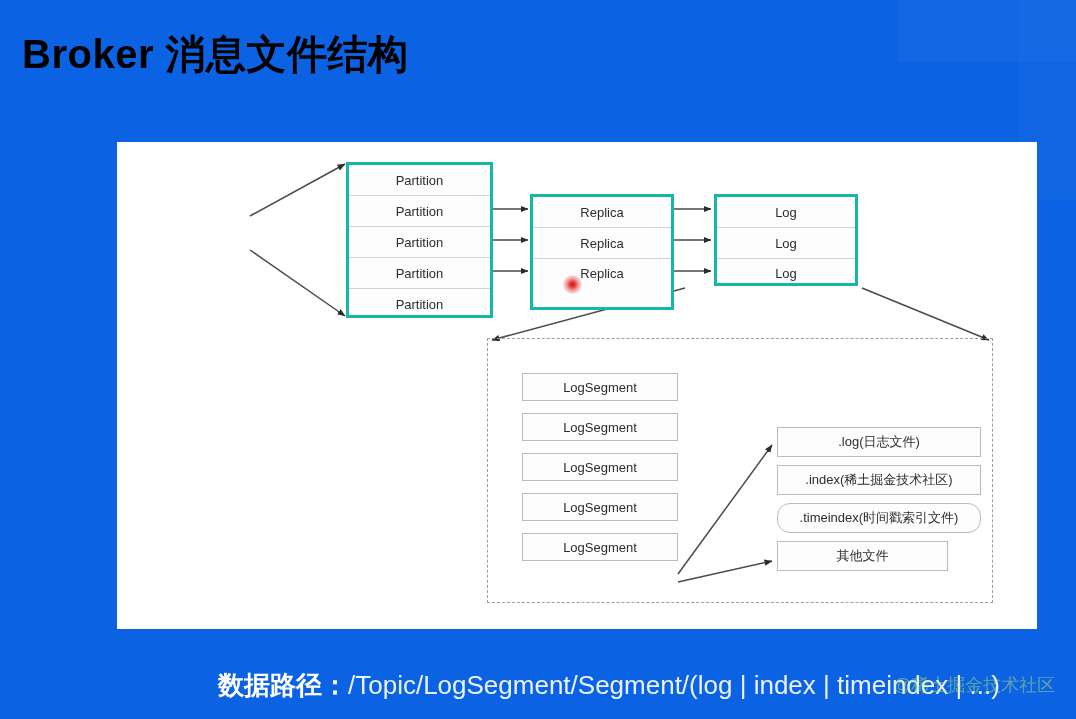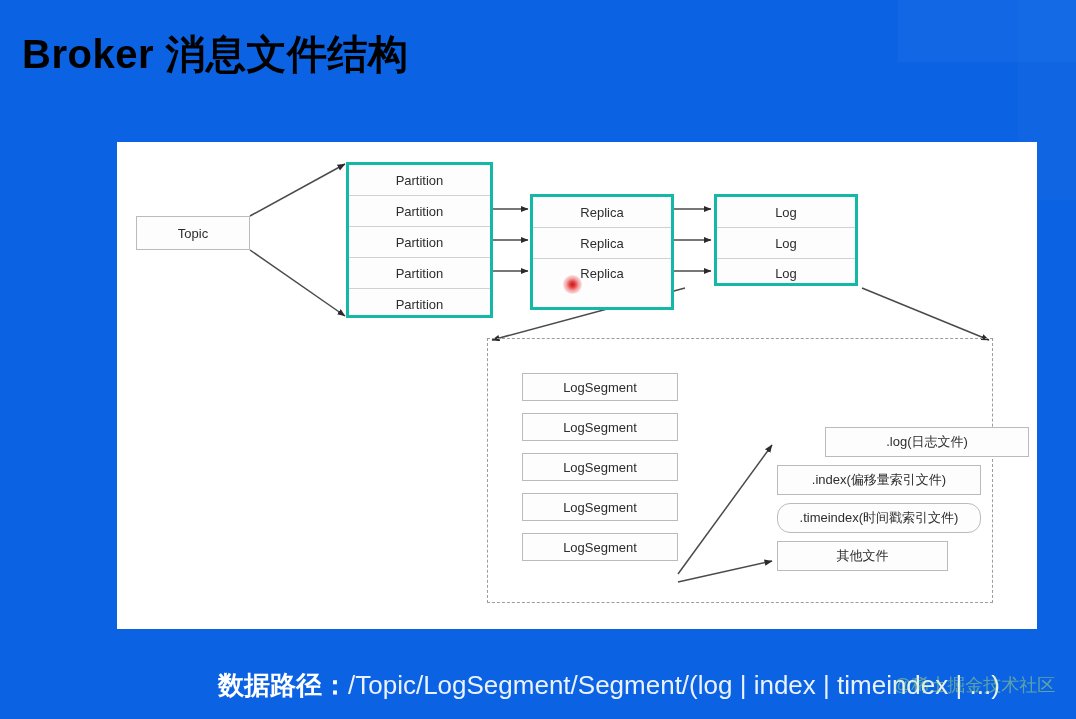--- a/index.html
+++ b/index.html
@@ -124,23 +124,20 @@
 
         <path d="M568,146 L375,198"></path>
         <path d="M745,146 L872,198"></path>
 
         <path d="M561,432 L655,303"></path>
 
         <path d="M561,440 L655,419"></path>
       </g>
     </svg>
 
-    <div class="box" style="left:19px;top:74px;width:114px;height:34px;">
-      <span>Topic</span>
-    </div>
 
     <div class="stack" style="left:229px;top:20px;width:147px;height:156px;">
       <div class="row" style="height:31px;">Partition</div>
       <div class="row" style="height:31px;">Partition</div>
       <div class="row" style="height:31px;">Partition</div>
       <div class="row" style="height:31px;">Partition</div>
       <div class="row" style="height:30px;">Partition</div>
     </div>
 
     <div class="stack" style="left:413px;top:52px;width:144px;height:116px;">
@@ -166,25 +163,25 @@
     <div class="box" style="left:405px;top:311px;width:156px;height:28px;">
       <span>LogSegment</span>
     </div>
     <div class="box" style="left:405px;top:351px;width:156px;height:28px;">
       <span>LogSegment</span>
     </div>
     <div class="box" style="left:405px;top:391px;width:156px;height:28px;">
       <span>LogSegment</span>
     </div>
 
-    <div class="box cjk" style="left:660px;top:285px;width:204px;height:30px;margin-left:48px;">
+    <div class="box cjk" style="left:660px;top:285px;width:204px;height:30px;">
       <span>.log(日志文件)</span>
     </div>
     <div class="box cjk" style="left:660px;top:323px;width:204px;height:30px;">
-      <span>.index(偏移量索引文件)</span>
+      <span>.index(稀土掘金技术社区)</span>
     </div>
     <div class="box cjk" style="left:660px;top:361px;width:204px;height:30px;border-radius:13px;">
       <span>.timeindex(时间戳索引文件)</span>
     </div>
     <div class="box cjk" style="left:660px;top:399px;width:171px;height:30px;">
       <span>其他文件</span>
     </div>
 
   </div>
 

